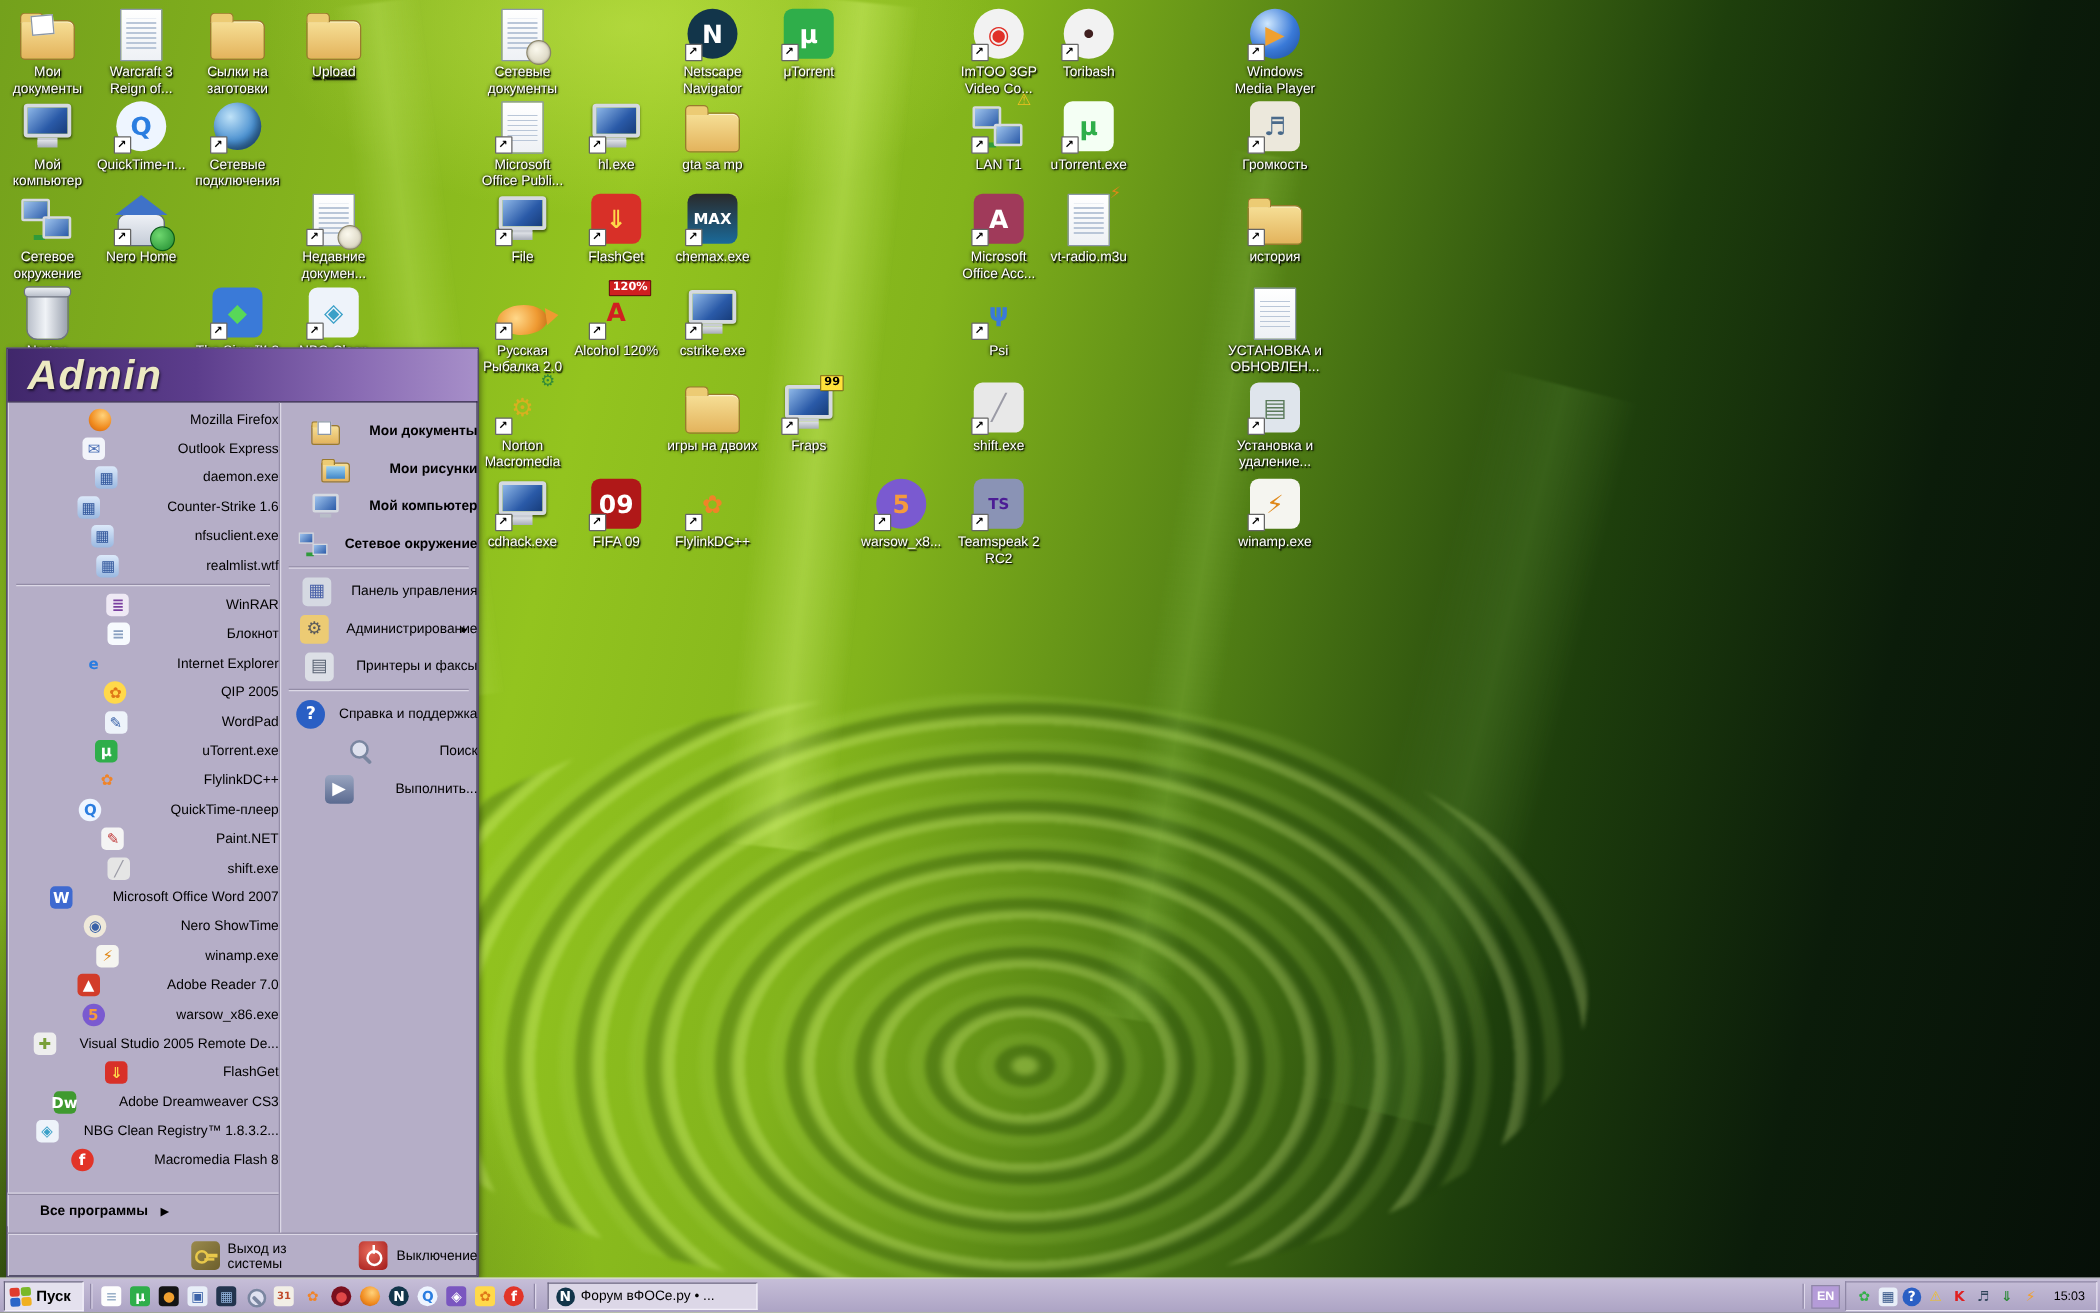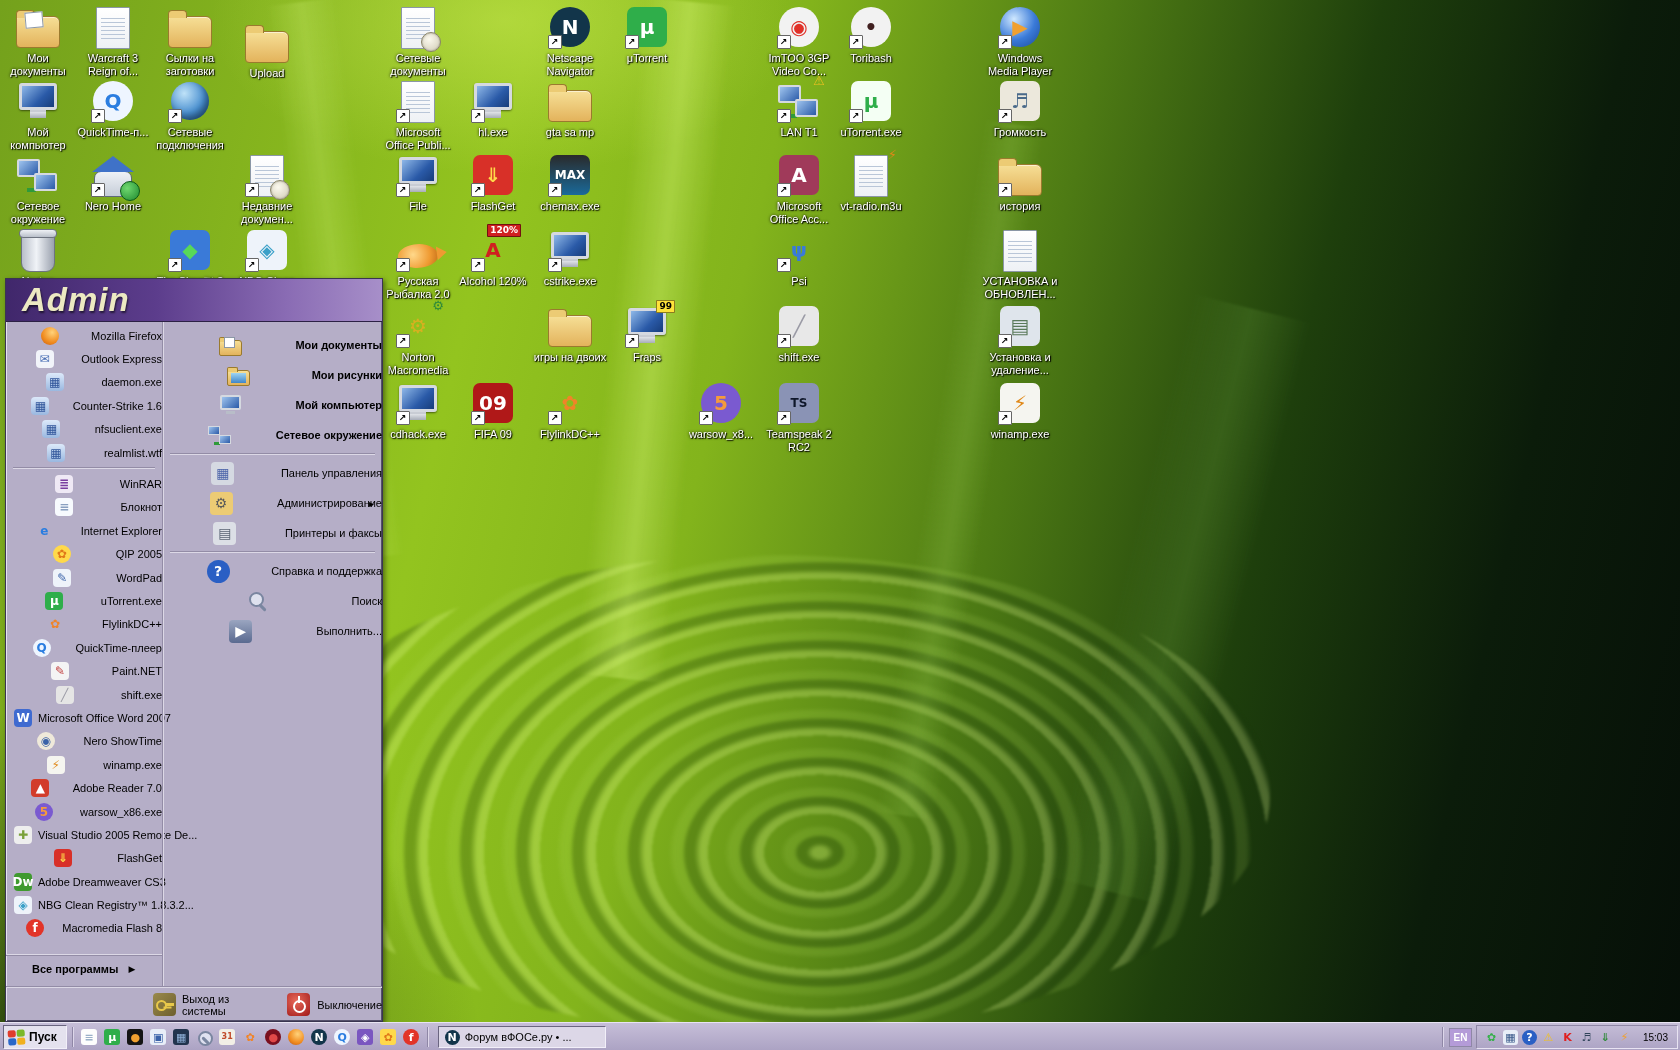--- a/index.html
+++ b/index.html
@@ -129,21 +129,21 @@
   
   #start-menu{position:absolute;left:5px;top:278px;width:376px;height:742px;z-index:50;
     background:#b5aec7;border:1px solid #3a3550;
     box-shadow:inset 1px 1px 0 #e6e2f0,inset -1px -1px 0 #55506b,2px 2px 5px rgba(0,0,0,.45)}
   .banner{height:42px;display:flex;align-items:center;padding-left:16px;
     background:linear-gradient(90deg,#40276b 0%,#5c3d8c 40%,#8a6cb4 75%,#a78fc9 100%);
     border-bottom:1px solid #2c2145}
   .banner-name{font-size:33px;font-weight:bold;font-style:italic;color:#ece9c2;
     text-shadow:1px 2px 2px rgba(0,0,0,.55);letter-spacing:1px}
   .cols{display:flex;height:664px}
-  .lcol{width:156px;display:flex;flex-direction:column;padding:2px 0 4px;box-sizing:border-box}
+  .lcol{width:217px;display:flex;flex-direction:column;padding:2px 0 4px;box-sizing:border-box}
   .rcol{flex:1;border-left:1px solid #938ca6;box-shadow:inset 1px 0 0 #dcd8e6;padding-top:8px}
   .mitem{display:flex;align-items:center;gap:6px;padding-left:8px;height:23.4px;font-size:11px;color:#000;cursor:default;white-space:nowrap}
   .mitem.bold{font-weight:bold}
   .rcol .mitem{height:30px;padding-left:9px;gap:7px}
   .msep{border-top:1px solid #938ca6;border-bottom:1px solid #dcd8e6;margin:3px 7px}
   .has-sub{position:relative}
   .has-sub::after{content:"\25B8";position:absolute;right:8px;font-size:10px;color:#000}
   .all-programs{margin-top:auto;display:flex;align-items:center;gap:10px;height:26px;padding-left:26px;
     font-size:11px;font-weight:bold;color:#000;border-top:1px solid #938ca6;box-shadow:0 -1px 0 #dcd8e6;cursor:default}
   .all-programs::after{content:"\25B6";font-size:9px}
@@ -200,21 +200,21 @@
         <span class="g"></span>
       </span>
       <div class="dlabel">Warcraft 3 Reign of...</div>
     </div>
     <div class="dicon" style="left: 152px; top: 4px;">
       <span class="ig big k-folder">
         <span class="g"></span>
       </span>
       <div class="dlabel">Сылки на заготовки</div>
     </div>
-    <div class="dicon" style="left: 229px; top: 19px;">
+    <div class="dicon" style="left: 229px; top: 4px; text-decoration: underline;">
       <span class="ig big k-folder">
         <span class="g"></span>
       </span>
       <div class="dlabel">Upload</div>
     </div>
     <div class="dicon" style="left: 380px; top: 4px;">
       <span class="ig big k-pageclock">
         <span class="g"></span>
       </span>
       <div class="dlabel">Сетевые документы</div>
@@ -492,21 +492,21 @@
     </div>
     <div class="dicon" style="left: 683px; top: 380px;">
       <span class="ig big k-badge circ">
         <span class="g" style="background: rgb(122, 90, 208); color: rgb(245, 154, 60);">5</span>
         <span class="arr"></span>
       </span>
       <div class="dlabel">warsow_x8...</div>
     </div>
     <div class="dicon" style="left: 761px; top: 380px;">
       <span class="ig big k-badge">
-        <span class="g small" style="background: rgb(138, 147, 181); color: #0f172a;">TS</span>
+        <span class="g small" style="background: rgb(138, 147, 181); color: #4c1d95;">TS</span>
         <span class="arr"></span>
       </span>
       <div class="dlabel">Teamspeak 2 RC2</div>
     </div>
     <div class="dicon" style="left: 982px; top: 380px;">
       <span class="ig big k-badge">
         <span class="g" style="background: rgb(245, 245, 240); color: rgb(224, 136, 24);">⚡</span>
         <span class="arr"></span>
       </span>
       <div class="dlabel">winamp.exe</div>

